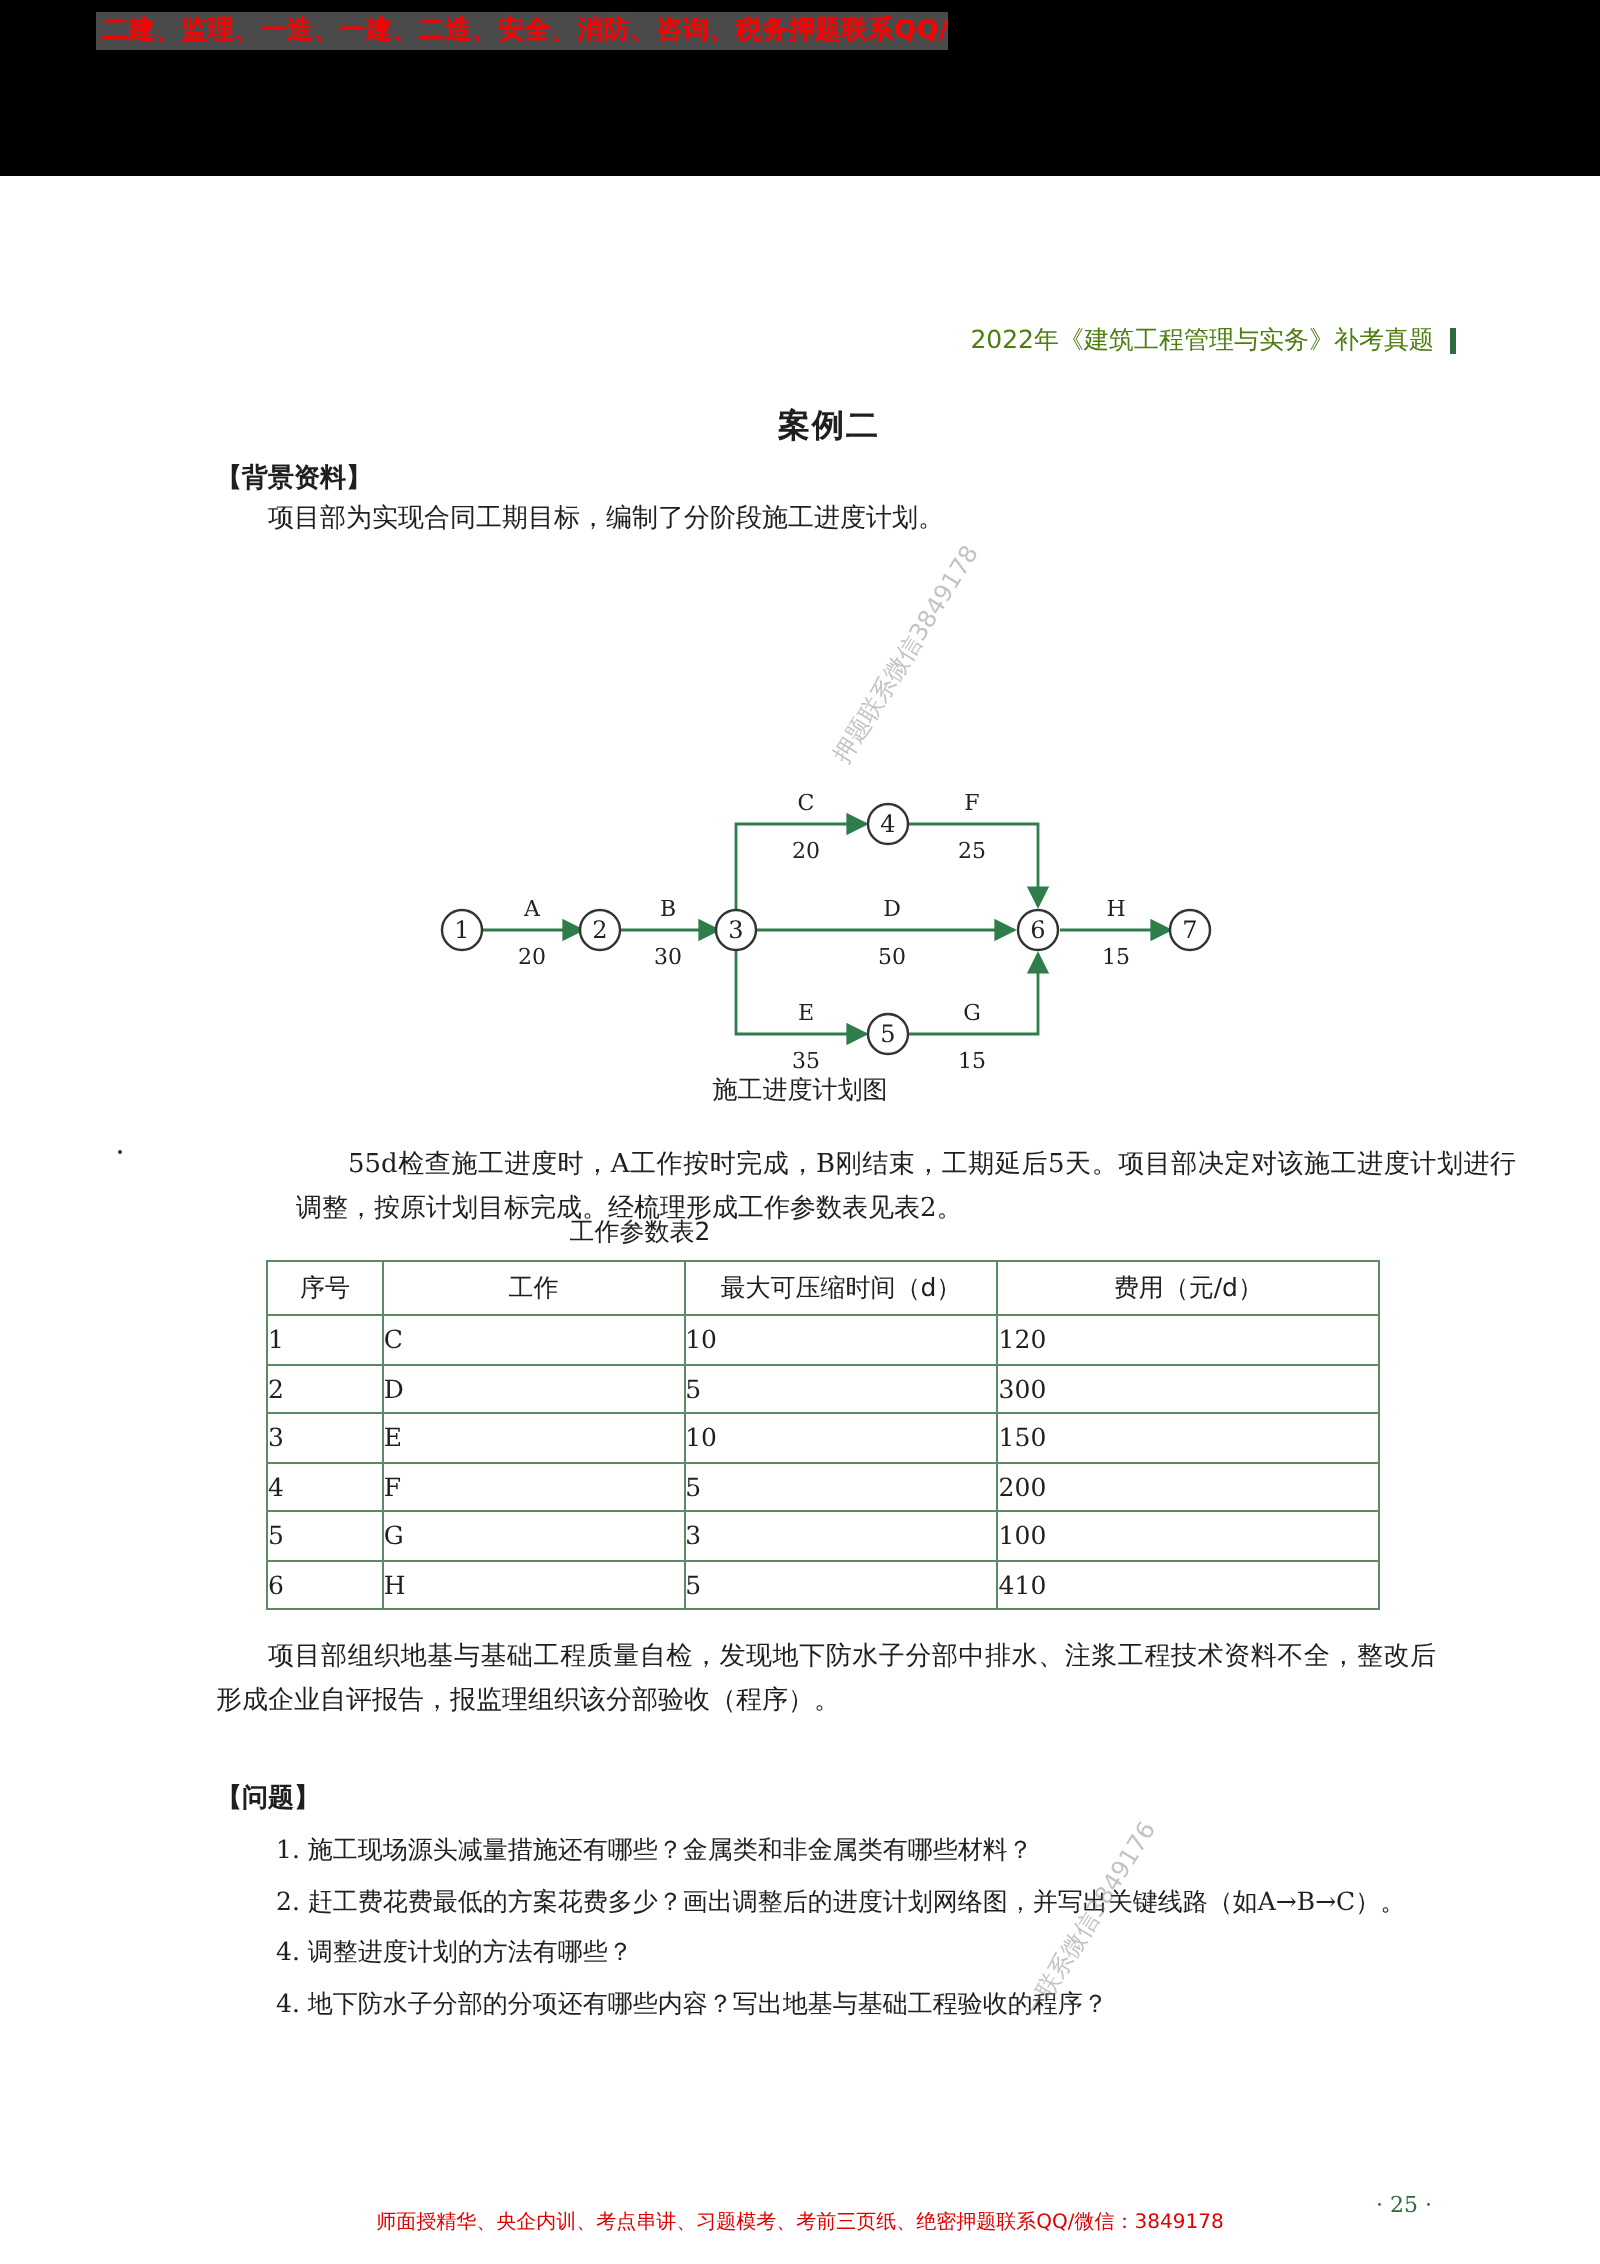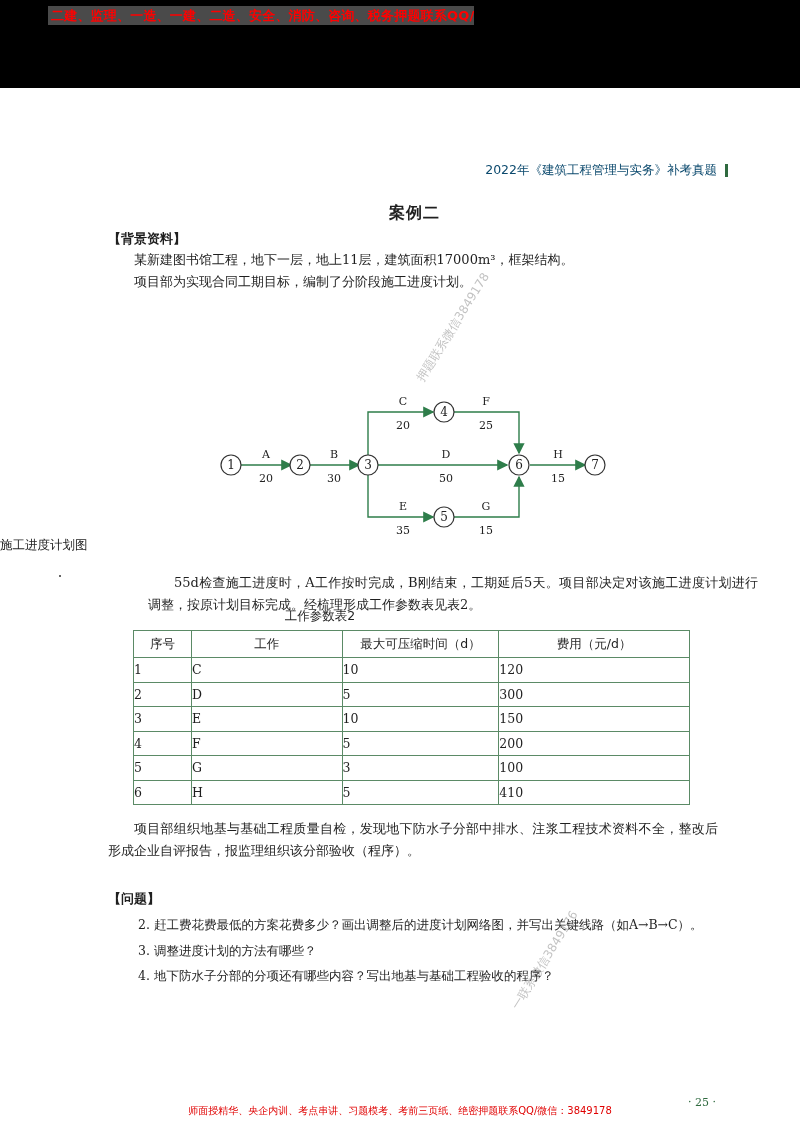--- a/index.html
+++ b/index.html
@@ -5,34 +5,34 @@
   * { box-sizing: border-box; margin: 0; padding: 0; }
   html, body { width: 800px; height: 1132px; background: #ffffff; overflow: hidden; }
   body { position: relative; font-family: "DejaVu Serif", "Liberation Serif", serif; color: #1f1f1f; }
 
   .top-band { position: absolute; left: 0; top: 0; width: 800px; height: 88px; background: #000; }
   .top-banner { position: absolute; left: 48px; top: 6px; width: 426px; height: 19px;
     background: #4a4a4a; color: #ff0000; font-family: "DejaVu Sans", sans-serif; font-weight: bold;
     font-size: 13px; line-height: 19px; white-space: nowrap; overflow: hidden; padding-left: 3px; letter-spacing: 0.2px; }
 
   .running-head { position: absolute; right: 72px; top: 162px; font-family: "DejaVu Sans", sans-serif;
-    font-size: 12.5px; color: #0c4a6e; display: flex; align-items: center; gap: 8px; }
+    font-size: 12.5px; color: #4d7c0f; display: flex; align-items: center; gap: 8px; }
   .running-head .bar { width: 3px; height: 13px; background: #2f6a3f; }
 
   .case-title { position: absolute; left: 0; width: 800px; top: 203px; text-align: center;
     font-family: "DejaVu Sans", sans-serif; font-weight: bold; font-size: 16px; letter-spacing: 1px; padding-left: 29px; }
 
   .section-head { position: absolute; left: 108px; font-family: "DejaVu Sans", sans-serif; font-size: 13px; font-weight: bold; }
 
   .para { position: absolute; left: 108px; width: 610px; font-size: 13px; line-height: 22px; text-align: justify; }
   .para p { text-indent: 26px; }
 
   .network { position: absolute; left: 205px; top: 390px; width: 420px; height: 150px; }
   .network svg { width: 420px; height: 150px; }
-  .net-caption { position: absolute; left: 0; width: 800px; top: 537px; 
+  .net-caption { position: absolute; left: 0; width: 800px; top: 537px; text-align: center;
     font-family: "DejaVu Sans", sans-serif; font-size: 12.5px; }
 
   .table-title { position: absolute; left: 0; width: 640px; top: 608px; text-align: center;
     font-family: "DejaVu Sans", sans-serif; font-size: 12.5px; }
 
   table.params { position: absolute; left: 133px; top: 630px; width: 557px; border-collapse: collapse;
     font-size: 12.5px; border: 1.5px solid #2f6a3f; }
   table.params th, table.params td { border: 1px solid #5b8a66; height: 24.5px; font-weight: normal; }
   table.params th { font-family: "DejaVu Sans", sans-serif; height: 27px; }
   table.params col.c1 { width: 58px; } table.params col.c2 { width: 151px; }
@@ -59,21 +59,20 @@
 <div class="running-head">
   <span>2022年《建筑工程管理与实务》补考真题</span>
   <span class="bar"></span>
 </div>
 
 <div class="case-title">案例二</div>
 
 <div class="section-head" style="top:230px;">【背景资料】</div>
 
 <div class="para" style="top:249px;">
-  <p>某新建图书馆工程，地下一层，地上11层，建筑面积17000m³，框架结构。</p>
   <p>项目部为实现合同工期目标，编制了分阶段施工进度计划。</p>
 </div>
 
 <div class="network">
   <svg viewBox="0 0 420 150">
     <defs>
       <marker id="arr" markerWidth="8" markerHeight="8" refX="7" refY="4" orient="auto">
         <path d="M0,0 L8,4 L0,8 z" fill="#2e7d4a"></path>
       </marker>
     </defs>
@@ -188,22 +187,23 @@
   </tbody>
 </table>
 
 <div class="para" style="top:818px;">
   <p>项目部组织地基与基础工程质量自检，发现地下防水子分部中排水、注浆工程技术资料不全，整改后形成企业自评报告，报监理组织该分部验收（程序）。</p>
 </div>
 
 <div class="section-head" style="top:890px;">【问题】</div>
 
 <ul class="questions">
+  <li>1. 施工现场源头减量措施还有哪些？金属类和非金属类有哪些材料？</li>
   <li>2. 赶工费花费最低的方案花费多少？画出调整后的进度计划网络图，并写出关键线路（如A→B→C）。</li>
-  <li>3. 调整进度计划的方法有哪些？</li>
+  <li>4. 调整进度计划的方法有哪些？</li>
   <li>4. 地下防水子分部的分项还有哪些内容？写出地基与基础工程验收的程序？</li>
 </ul>
 
 <div class="watermark" style="left:420px; top:372px; transform: rotate(-58deg);">押题联系微信3849178</div>
 <div class="watermark" style="left:515px; top:1000px; transform: rotate(-58deg);">一联系微信3849176</div>
 
 <div class="speck" style="left:59px; top:575px;"></div>
 
 <div class="page-num">· 25 ·</div>
 <div class="bottom-ad">师面授精华、央企内训、考点串讲、习题模考、考前三页纸、绝密押题联系QQ/微信：3849178</div>

